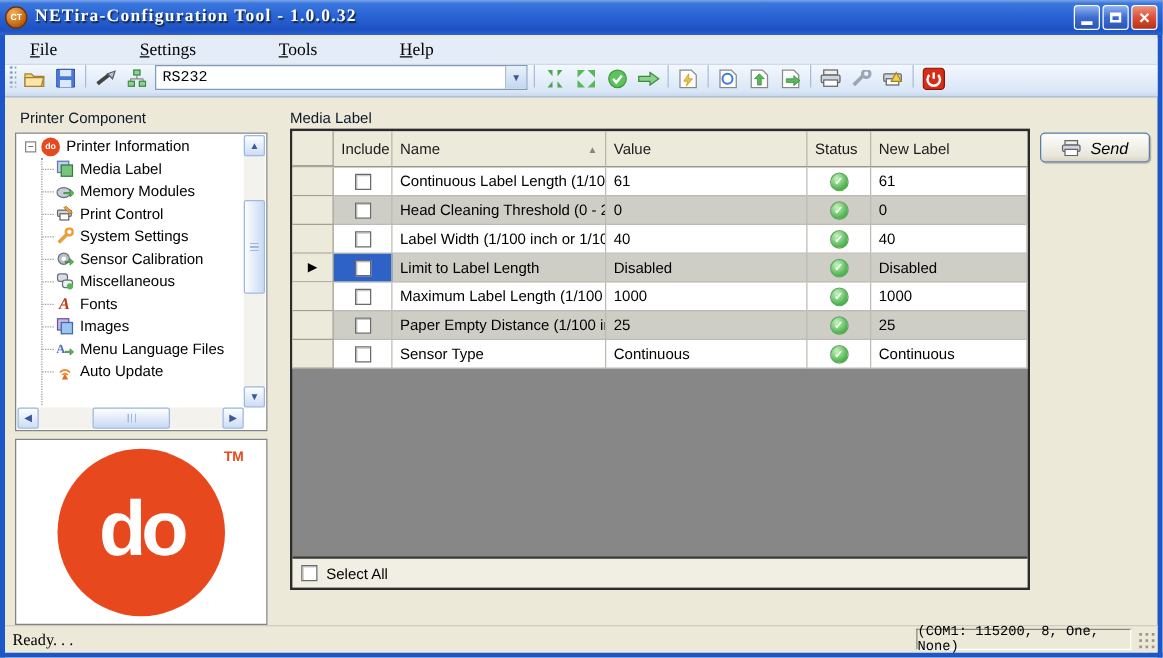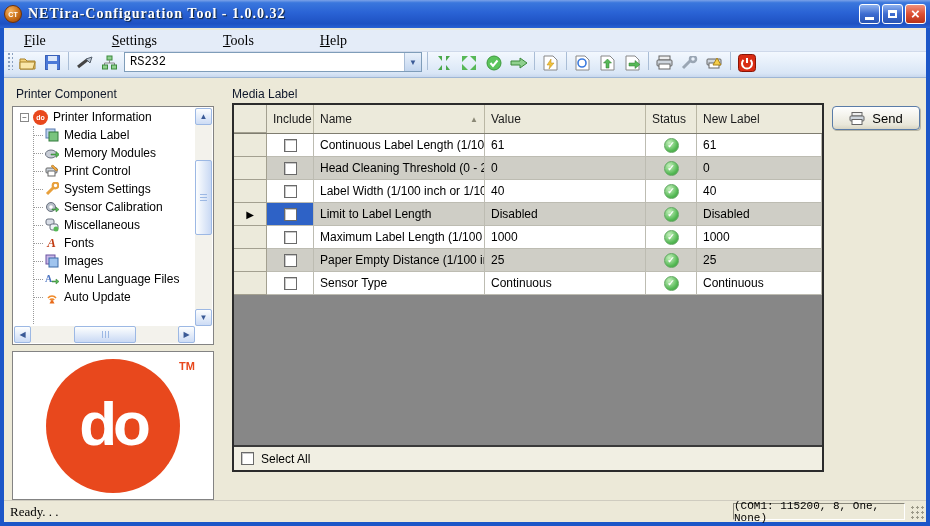--- a/index.html
+++ b/index.html
@@ -77,21 +77,21 @@
   .cell-include { justify-content:center; padding-left:0; }
   .cell-include.selected { background:#2e62c6; }
   .cbx { width:13px; height:13px; background:#fff; border:1px solid #6a6a6a; box-shadow:inset 1px 1px 0 #c8c8c8; }
   .status-ico { width:15px; height:15px; border-radius:50%; background:radial-gradient(circle at 35% 30%,#c8f2c0,#53b853 65%,#3c9a3c); border:1px solid #62a862; color:#fff; font-size:9px; font-weight:bold; display:flex; align-items:center; justify-content:center; margin:auto; }
   .cell-status { justify-content:center; padding-left:0; }
   .grid-filler { flex:1; background:#878787; }
   .selectall-strip { height:25px; background:#f1efe3; border-top:2px solid #3a3a3a; display:flex; align-items:center; padding-left:7px; }
   .selectall-strip .cbx { margin-right:7px; }
 
   
-  .send-btn { position:absolute; left:828px; top:106px; width:88px; height:24px; border:1px solid #5a7ca8; border-radius:4px; background:linear-gradient(180deg,#fefefe,#e9e7da 80%,#d8d5c4); display:flex; align-items:center; justify-content:center; gap:7px; box-shadow:1px 1px 0 #b8b5a4; }
+  .send-btn { position:absolute; left:828px; top:106px; width:88px; height:24px; border:1px solid #5a7ca8; border-radius:4px; background:linear-gradient(180deg,#fefefe,#e9e7da 80%,#d8d5c4); display:flex; align-items:center; justify-content:center; gap:7px; box-shadow:1px 1px 0 #b8b5a4;font-style:italic; }
   .send-label { font-size:13px; }
 
   
   .statusbar { position:absolute; left:0; right:0; top:500px; height:22px; background:#ece9d8; border-top:1px solid #cfccc0; display:flex; align-items:center; }
   .status-left { font-family:"Liberation Serif",serif; font-size:13px; padding-left:6px; flex:1; }
   .status-conn { width:172px; height:17px; border:1px solid; border-color:#8a887c #fff #fff #8a887c; display:flex; align-items:center; justify-content:center; font-family:"Liberation Mono",monospace; font-size:11px; margin-right:6px; }
   .resize-grip { width:14px; height:16px; margin-right:1px; background-image:radial-gradient(circle,#9a9888 1.2px,transparent 1.4px); background-size:5px 5px; background-position:bottom right; }
 
   svg { display:block; }
 </style>

